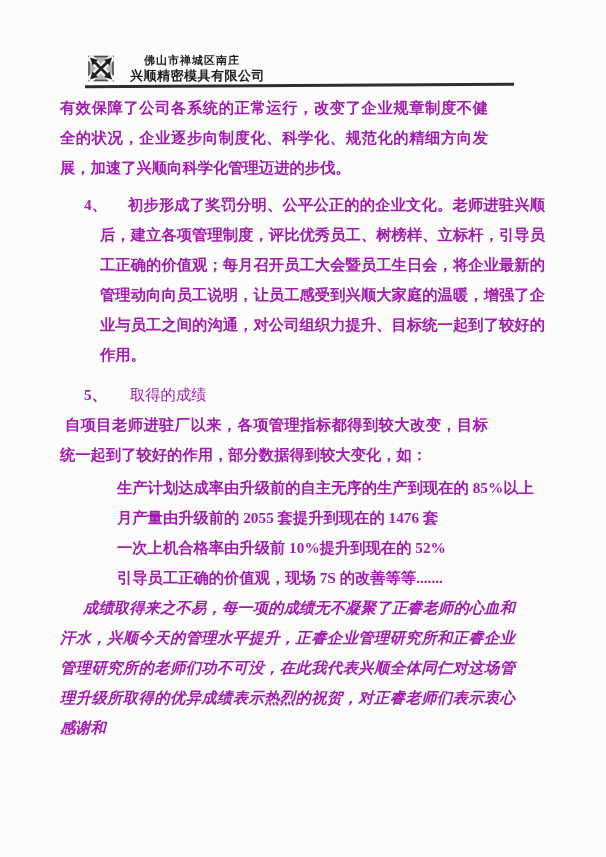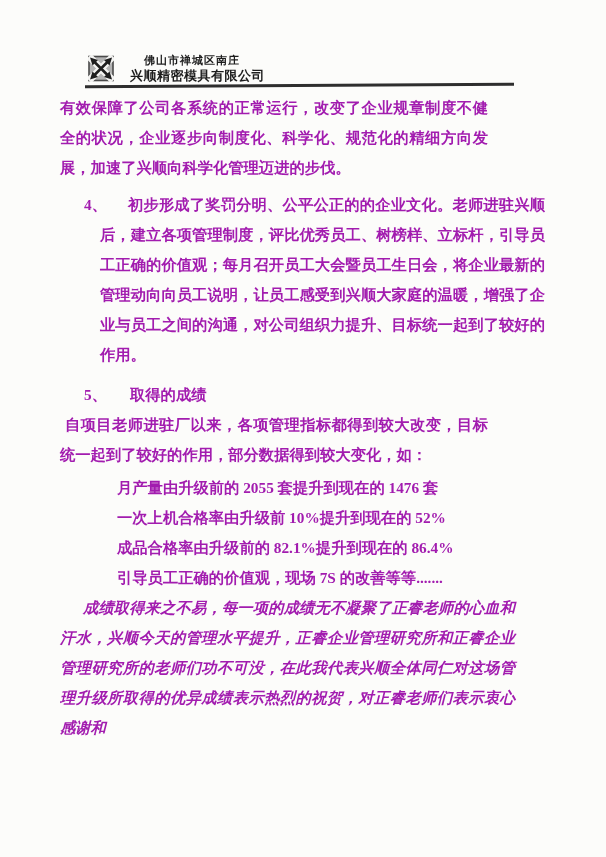--- a/index.html
+++ b/index.html
@@ -42,21 +42,21 @@
   .para-cont{
     margin-left:57px;width:428px;text-align:justify;
   }
   .numbered{position:relative;margin-left:40px;width:445px;margin-top:7px;}
   .numbered .num{
     position:absolute;left:-16px;top:0;
     font-weight:700;
   }
   .numbered .ntext{text-indent:28px;text-align:justify;}
   .item5-row{margin-top:10px;}
-  .item5-row .title{margin-left:30px;font-weight:700;}
+  .item5-row .title{margin-left:30px;font-weight:400;}
   .item5-intro{
     margin-left:57px;width:428px;margin-top:3px;
     text-indent:5px;text-align:justify;
   }
   .ach{margin-left:57px;margin-top:3px;}
   .ach .line{height:30px;white-space:nowrap;}
   .closing{
     margin-left:30px;width:455px;margin-top:10px;
     text-indent:23px;text-align:justify;font-style:italic;
   }
@@ -95,22 +95,22 @@
     </div>
 
     <div class="numbered item5-row">
       <span class="num">5、</span>
       <p class="title">取得的成绩</p>
     </div>
 
     <p class="item5-intro">自项目老师进驻厂以来，各项管理指标都得到较大改变，目标统一起到了较好的作用，部分数据得到较大变化，如：</p>
 
     <div class="ach">
+      <div class="line">生产计划达成率由升级前的自主无序的生产到现在的 85%以上</div>
       <div class="line">月产量由升级前的 2055 套提升到现在的 1476 套</div>
       <div class="line">一次上机合格率由升级前 10%提升到现在的 52%</div>
-      <div class="line">成品合格率由升级前的 82.1%提升到现在的 86.4%</div>
       <div class="line">引导员工正确的价值观，现场 7S 的改善等等.......</div>
     </div>
 
     <p class="closing">成绩取得来之不易，每一项的成绩无不凝聚了正睿老师的心血和汗水，兴顺今天的管理水平提升，正睿企业管理研究所和正睿企业管理研究所的老师们功不可没，在此我代表兴顺全体同仁对这场管理升级所取得的优异成绩表示热烈的祝贺，对正睿老师们表示衷心感谢和</p>
 
   </div>
 </div>
 
 </body></html>

